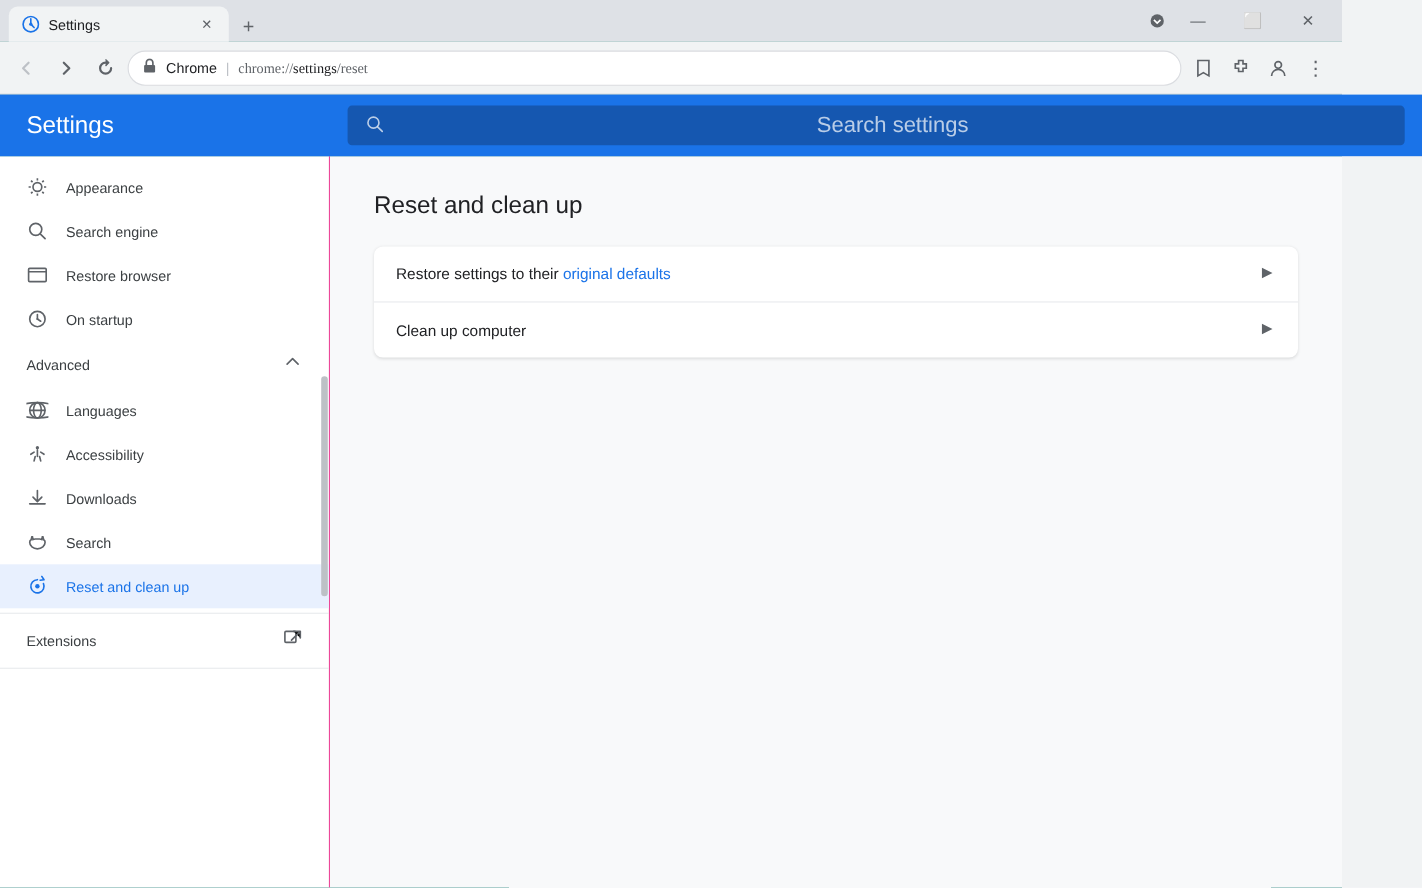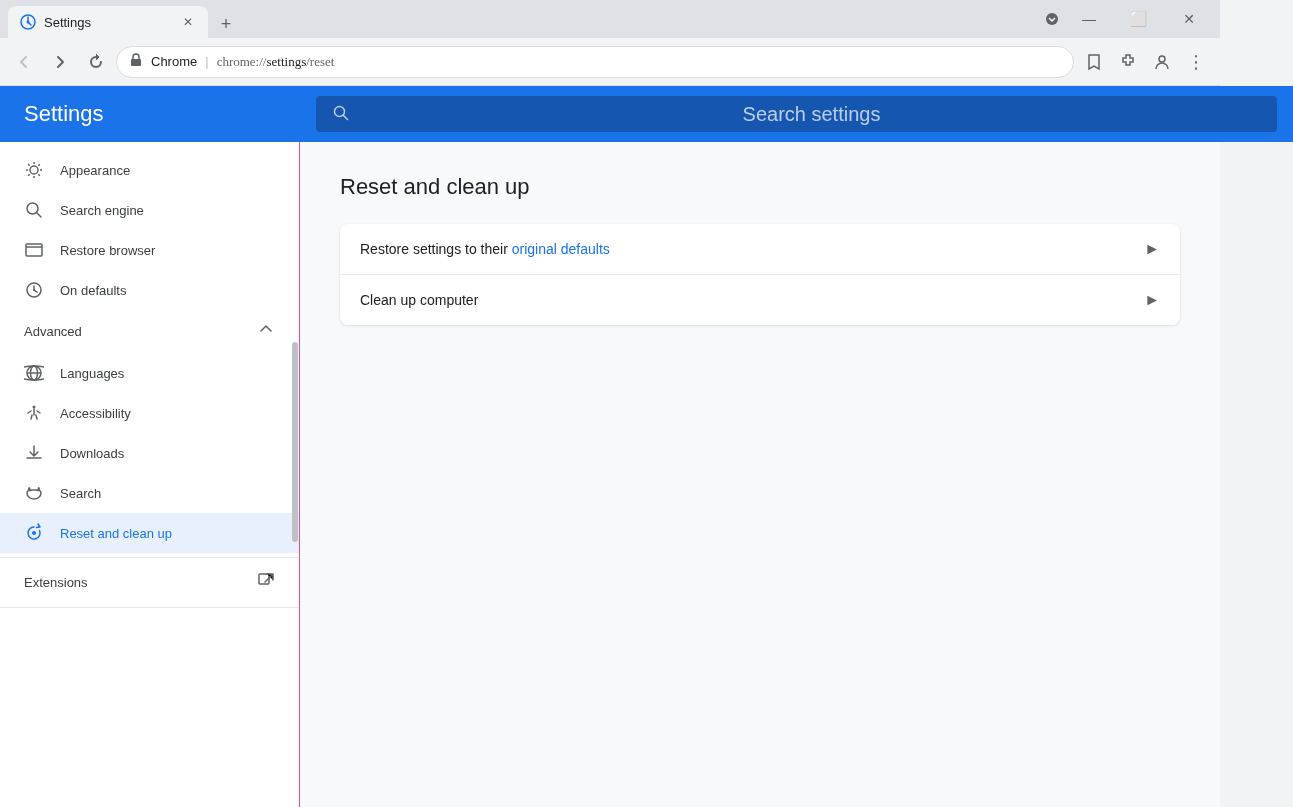--- a/index.html
+++ b/index.html
@@ -197,21 +197,21 @@
         </div>
 
         <div class="sidebar-item">
           <div class="sidebar-icon">
             <svg width="20" height="20" viewBox="0 0 20 20">
                 <circle cx="10" cy="10" r="7" fill="none" stroke="#5f6368" stroke-width="1.5"></circle>
                 <path d="M10 6v4l3 2" stroke="#5f6368" stroke-width="1.5" stroke-linecap="round" fill="none"></path>
                 <circle cx="10" cy="10" r="1" fill="#5f6368"></circle>
               </svg>
           </div>
-          <span class="sidebar-label">On defaults</span>
+          <span class="sidebar-label">On startup</span>
         </div>
 
         <div class="section-header">
           <span>Advanced</span>
           <span class="section-expand">
             <svg width="18" height="18" viewBox="0 0 18 18">
                 <path d="M4 11l5-5 5 5" stroke="#5f6368" stroke-width="1.5" fill="none" stroke-linecap="round" stroke-linejoin="round"></path>
               </svg>
           </span>
         </div>

